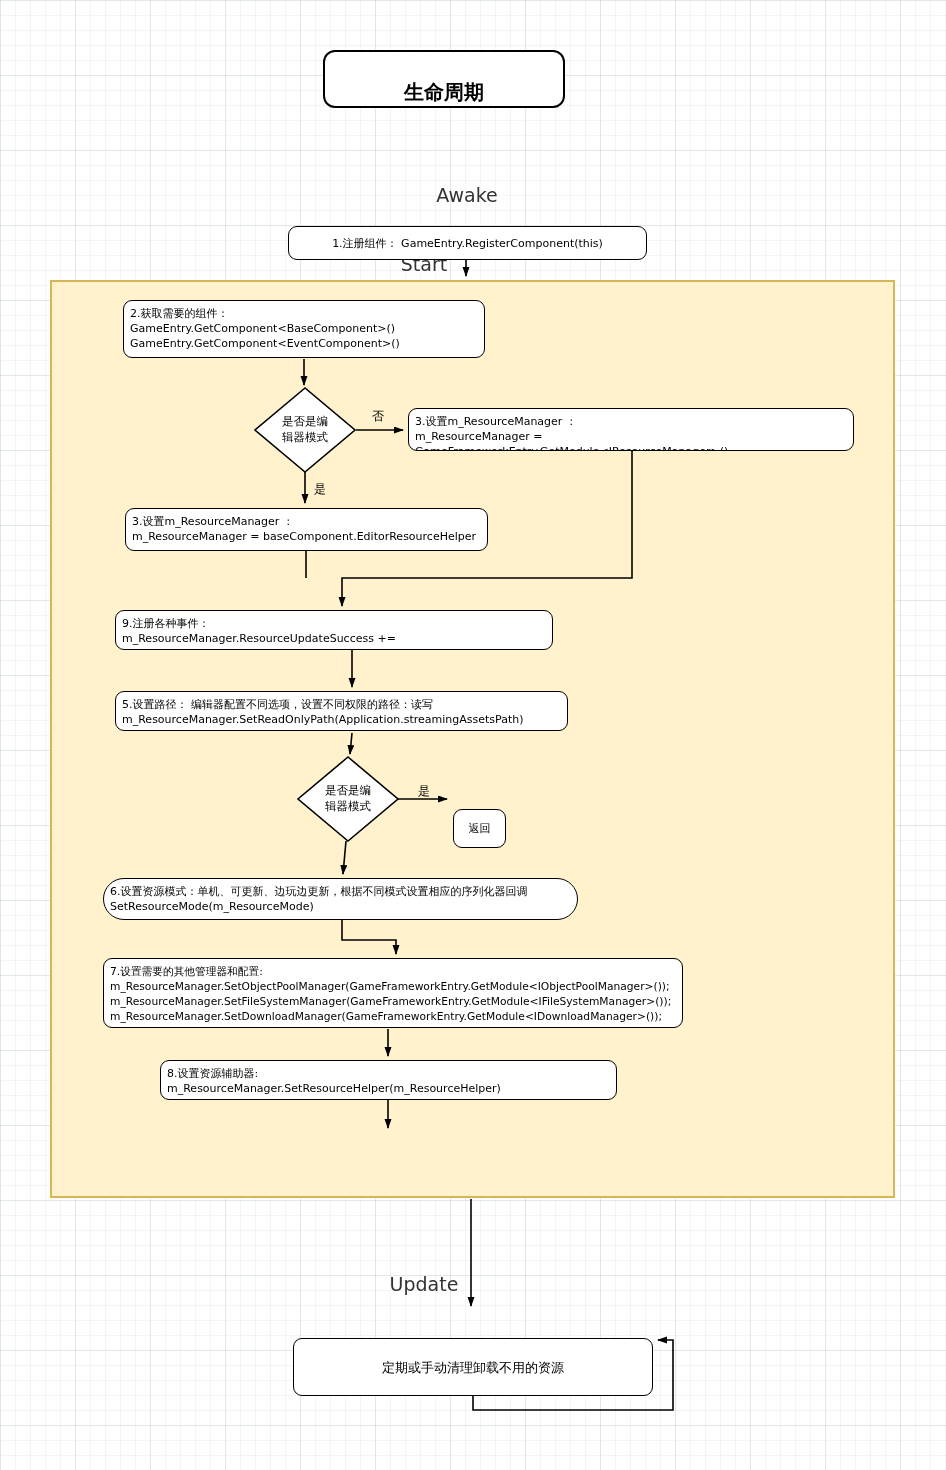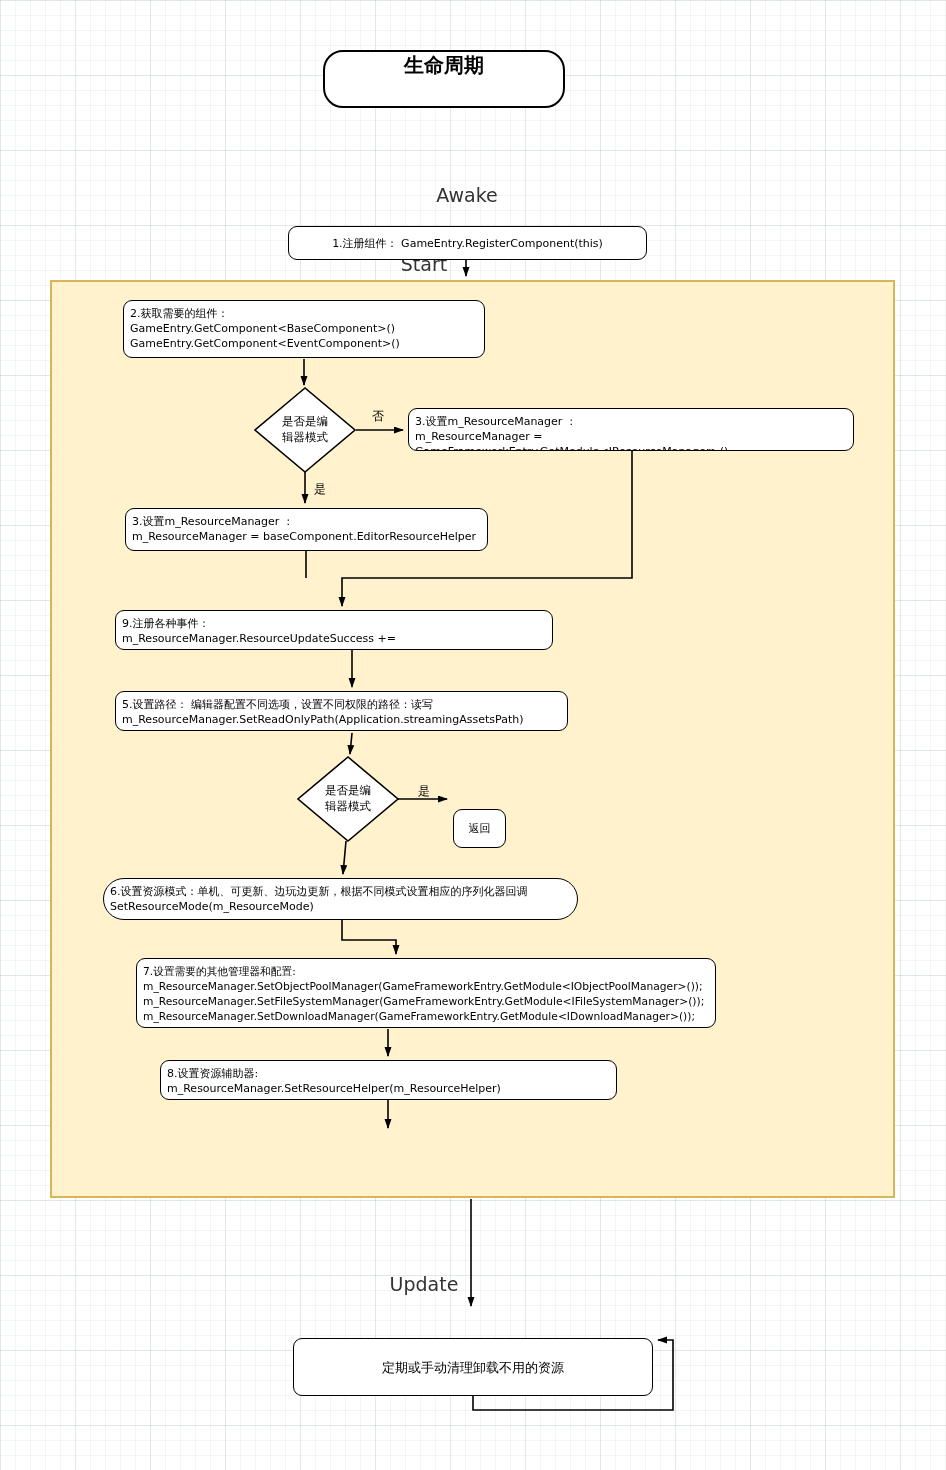--- a/index.html
+++ b/index.html
@@ -22,41 +22,41 @@
   svg.edges polyline{fill:none;stroke:#000;stroke-width:1.6;}
   svg.edges polygon.diamond{fill:#fff;stroke:#000;stroke-width:1.6;}
   .node{
     position:absolute;box-sizing:border-box;background:#fff;border:1.5px solid #000;
     border-radius:9px;color:#000;font-size:11px;line-height:15px;
     padding:5px 6px;white-space:pre-line;overflow:hidden;
   }
   .node.center{display:flex;align-items:center;justify-content:center;text-align:center;white-space:nowrap;padding:16px 4px;margin-top:28px;}
   .title-box{
     position:absolute;left:323px;top:50px;width:242px;height:58px;box-sizing:border-box;
-    background:#fff;border:2px solid #000;border-radius:20px;
-    display:flex;align-items:flex-start;justify-content:center;
+    background:#fff;border:2px solid #000;border-radius:12px;
+    display:flex;align-items:flex-end;justify-content:center;
     font-size:20px;font-weight:bold;color:#000;
   }
   .section-label{
     position:absolute;color:#333;font-size:19px;text-align:center;width:140px;
   }
   .dlabel{
     position:absolute;width:100px;text-align:center;color:#000;
     font-size:11.5px;line-height:16px;white-space:pre-line;
   }
   .elabel{position:absolute;color:#000;font-size:12px;}
   #node-register{left:288px;top:198px;width:359px;height:31px;}
   #node-get-components{left:123px;top:300px;width:362px;height:58px;}
   #node-set-rm-module{left:408px;top:408px;width:446px;height:43px;}
   #node-set-rm-editor{left:125px;top:508px;width:363px;height:43px;}
   #node-register-events{left:115px;top:610px;width:438px;height:40px;}
   #node-set-path{left:115px;top:691px;width:453px;height:40px;}
   #node-return{left:453px;top:781px;width:53px;height:39px;}
   #node-set-resource-mode{left:103px;top:878px;width:475px;height:42px;border-radius:21px;}
-  #node-set-other-managers{left:103px;top:958px;width:580px;height:70px;font-size:10.7px;margin-left:33px;}
+  #node-set-other-managers{left:103px;top:958px;width:580px;height:70px;font-size:10.7px;}
   #node-set-resource-helper{left:160px;top:1060px;width:457px;height:40px;}
   #node-add-agent-helper{left:160px;top:1132px;width:457px;height:40px;}
   #node-cleanup{left:293px;top:1310px;width:360px;height:58px;font-weight:normal;font-size:13px;}
   #label-awake{left:397px;top:184px;}
   #label-start{left:354px;top:253px;}
   #label-update{left:354px;top:1273px;}
   #dlabel-editor-1{left:255px;top:413px;}
   #dlabel-editor-2{left:298px;top:782px;}
   #elabel-no{left:372px;top:408px;}
   #elabel-yes-1{left:314px;top:481px;}

